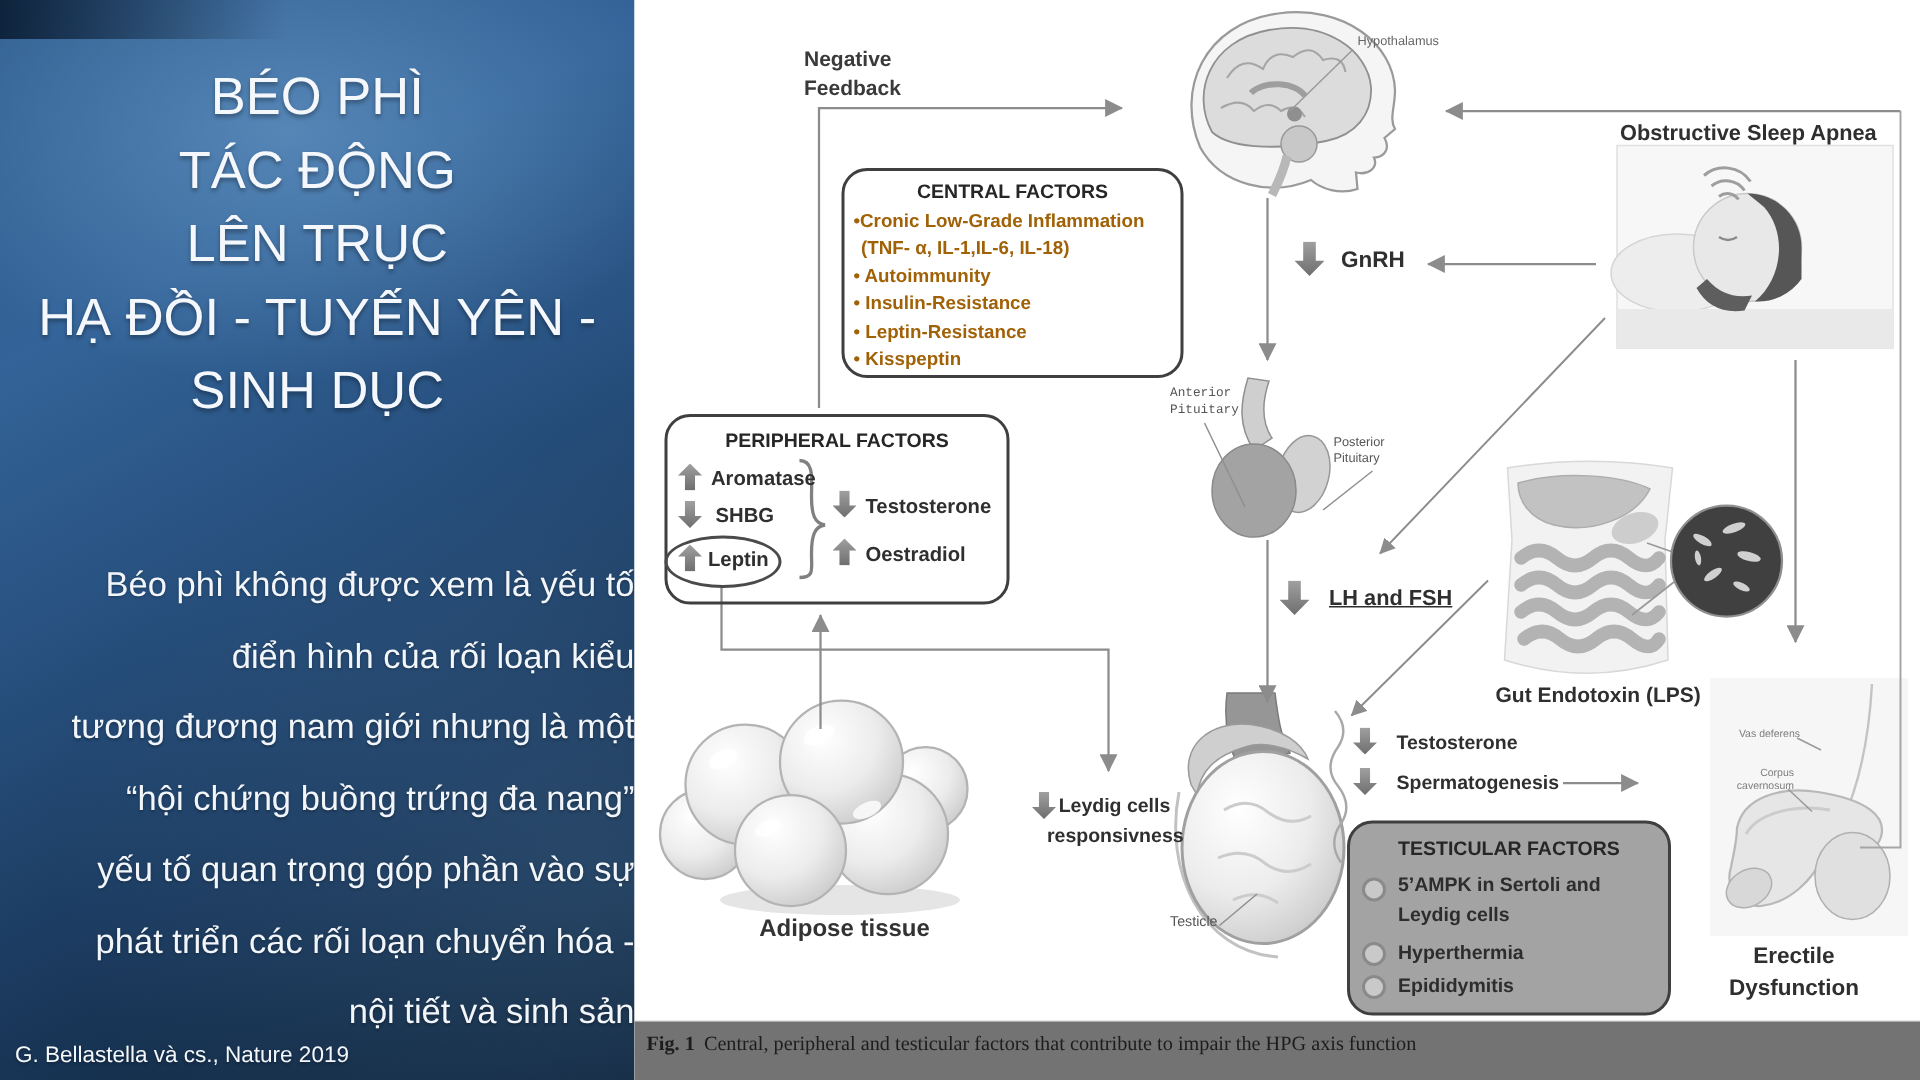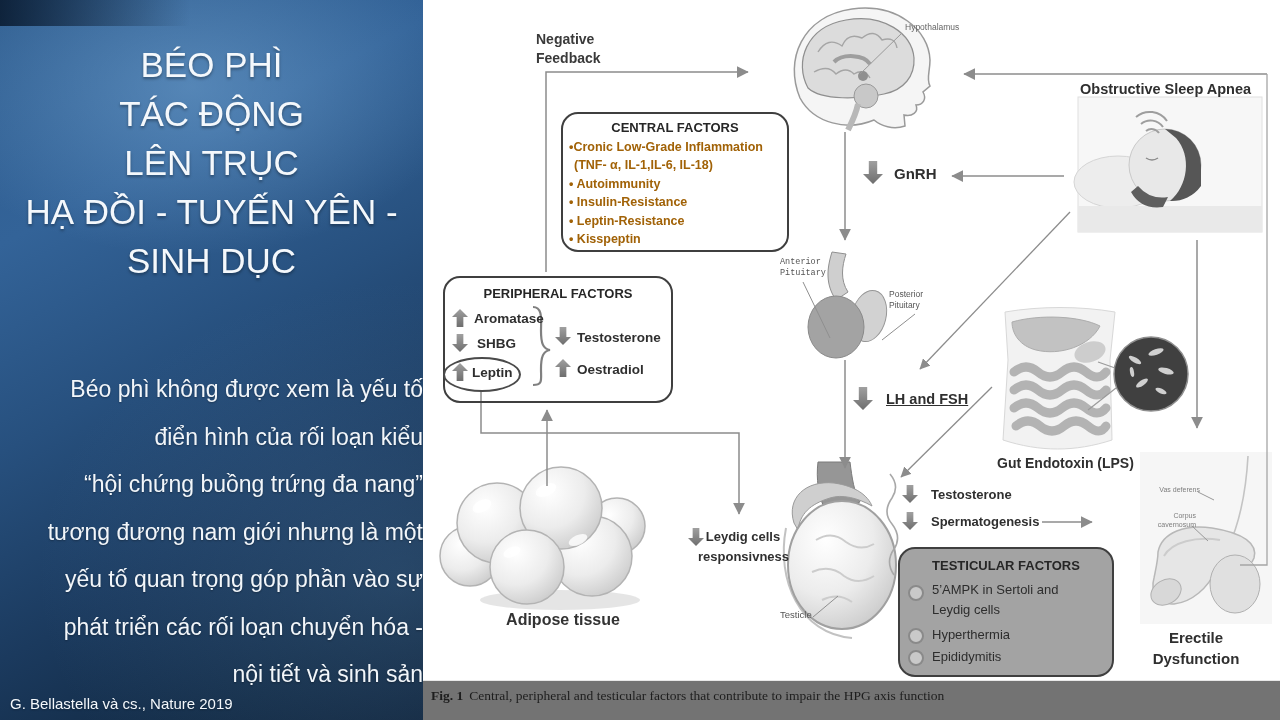--- a/index.html
+++ b/index.html
@@ -33,21 +33,21 @@
   #central-box{left:561px;top:112px;width:224px;height:136px;}
   #central-title{margin-top:6px;text-align:center;font-weight:700;font-size:13px;color:#262626;}
   #central-items{margin:3px 4px 0 6px;font-weight:700;font-size:12.5px;line-height:18.4px;color:#a16207;}
   #central-items .ind{padding-left:5px;}
   #peripheral-box{left:443px;top:276px;width:226px;height:123px;}
   #peripheral-title{margin-top:8px;text-align:center;font-weight:700;font-size:13px;color:#262626;}
   #testicular-box{left:898px;top:547px;width:212px;height:126px;background:#a3a3a3;}
   #tf-title{margin-top:9px;text-align:center;font-weight:700;font-size:13px;color:#262626;}
   .tf-bullet{position:absolute;z-index:2;width:12px;height:12px;border-radius:50%;
       background:#c9c9c9;border:2.5px solid #8a8a8a;}
-  .tf-text{position:absolute;z-index:2;font-weight:400;font-size:13px;line-height:20px;color:#2d2d2d;}
+  .tf-text{position:absolute;z-index:2;font-weight:700;font-size:13px;line-height:20px;color:#2d2d2d;}
   #tf-b1{left:908px;top:585px;} #tf-t1{left:932px;top:580px;width:152px;}
   #tf-b2{left:908px;top:628px;} #tf-t2{left:932px;top:625px;}
   #tf-b3{left:908px;top:650px;} #tf-t3{left:932px;top:647px;}
 
   
   .ba{position:absolute;z-index:2;background:linear-gradient(#a0a0a0,#6e6e6e);}
   .ba.up{clip-path:polygon(50% 0%,100% 44%,71% 44%,71% 100%,29% 100%,29% 44%,0% 44%);}
   .ba.down{clip-path:polygon(29% 0%,71% 0%,71% 56%,100% 56%,50% 100%,0% 56%,29% 56%);}
   .ba.s{width:16px;height:18px;} .ba.m{width:20px;height:23px;}
 
@@ -94,22 +94,22 @@
     <div id="slide-title">
       <div>BÉO PHÌ</div>
       <div>TÁC ĐỘNG</div>
       <div>LÊN TRỤC</div>
       <div>HẠ ĐỒI - TUYẾN YÊN -</div>
       <div>SINH DỤC</div>
     </div>
     <div id="slide-body">
       <div>Béo phì không được xem là yếu tố</div>
       <div>điển hình của rối loạn kiểu</div>
+      <div>tương đương nam giới nhưng là một</div>
       <div>“hội chứng buồng trứng đa nang”</div>
-      <div>tương đương nam giới nhưng là một</div>
       <div>yếu tố quan trọng góp phần vào sự</div>
       <div>phát triển các rối loạn chuyển hóa -</div>
       <div>nội tiết và sinh sản</div>
     </div>
     <div id="slide-citation">G. Bellastella và cs., Nature 2019</div>
   </div>
 
   <div id="figure-panel"></div>
 
   <svg id="fig-svg" viewBox="0 0 1280 720">

